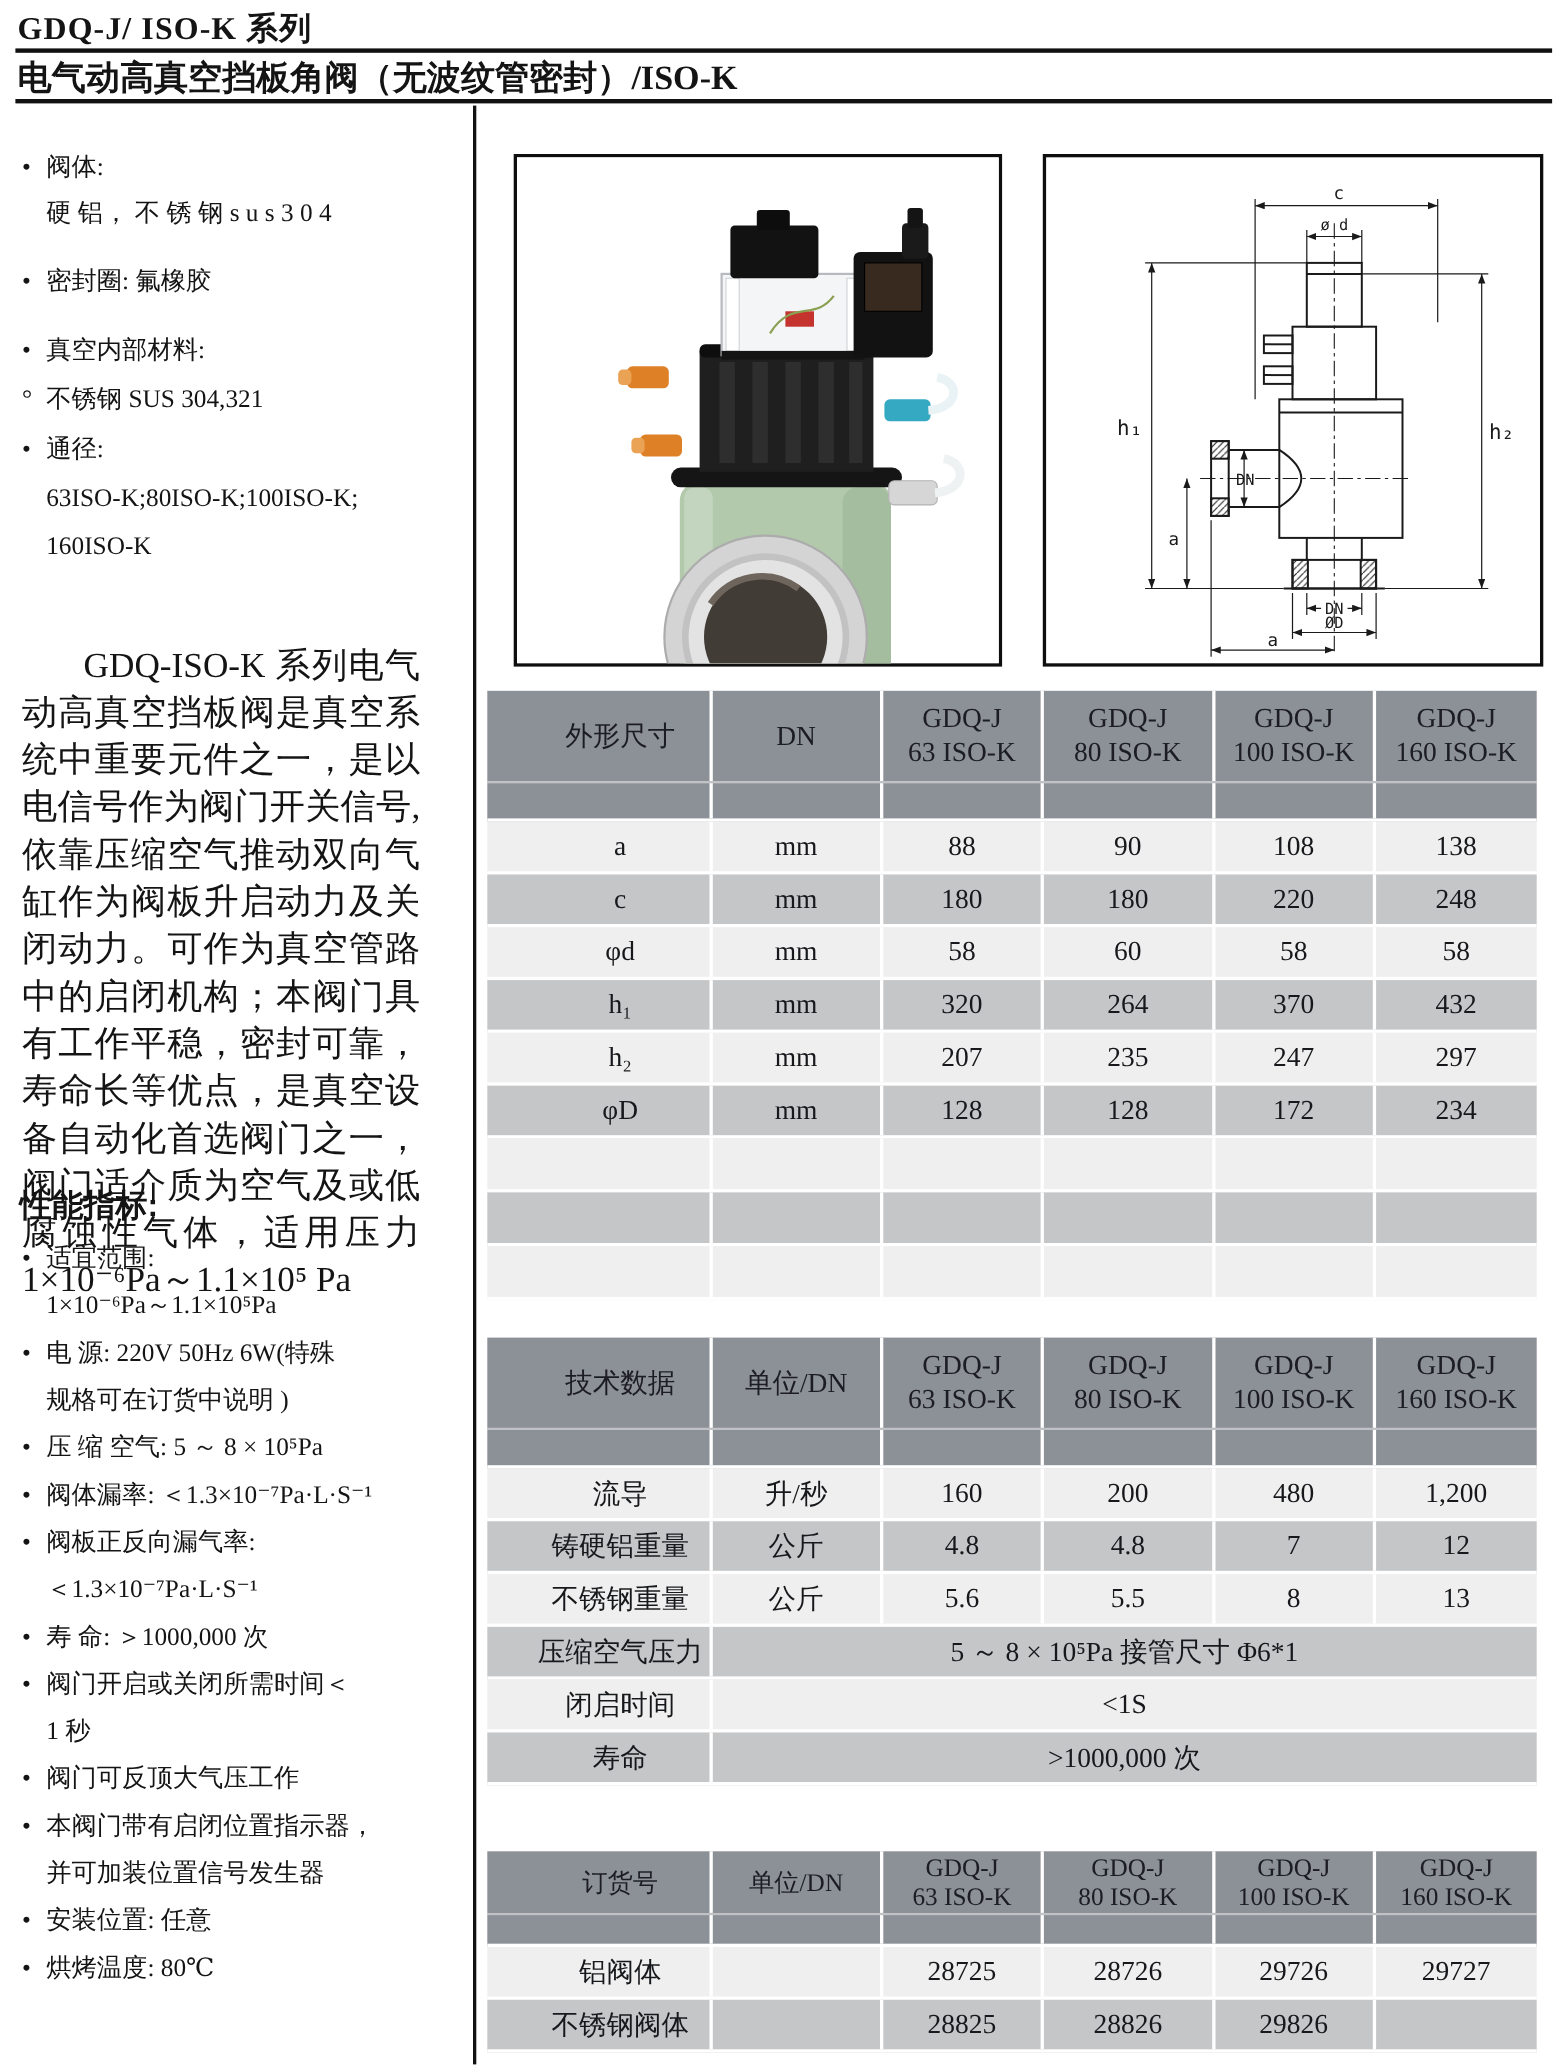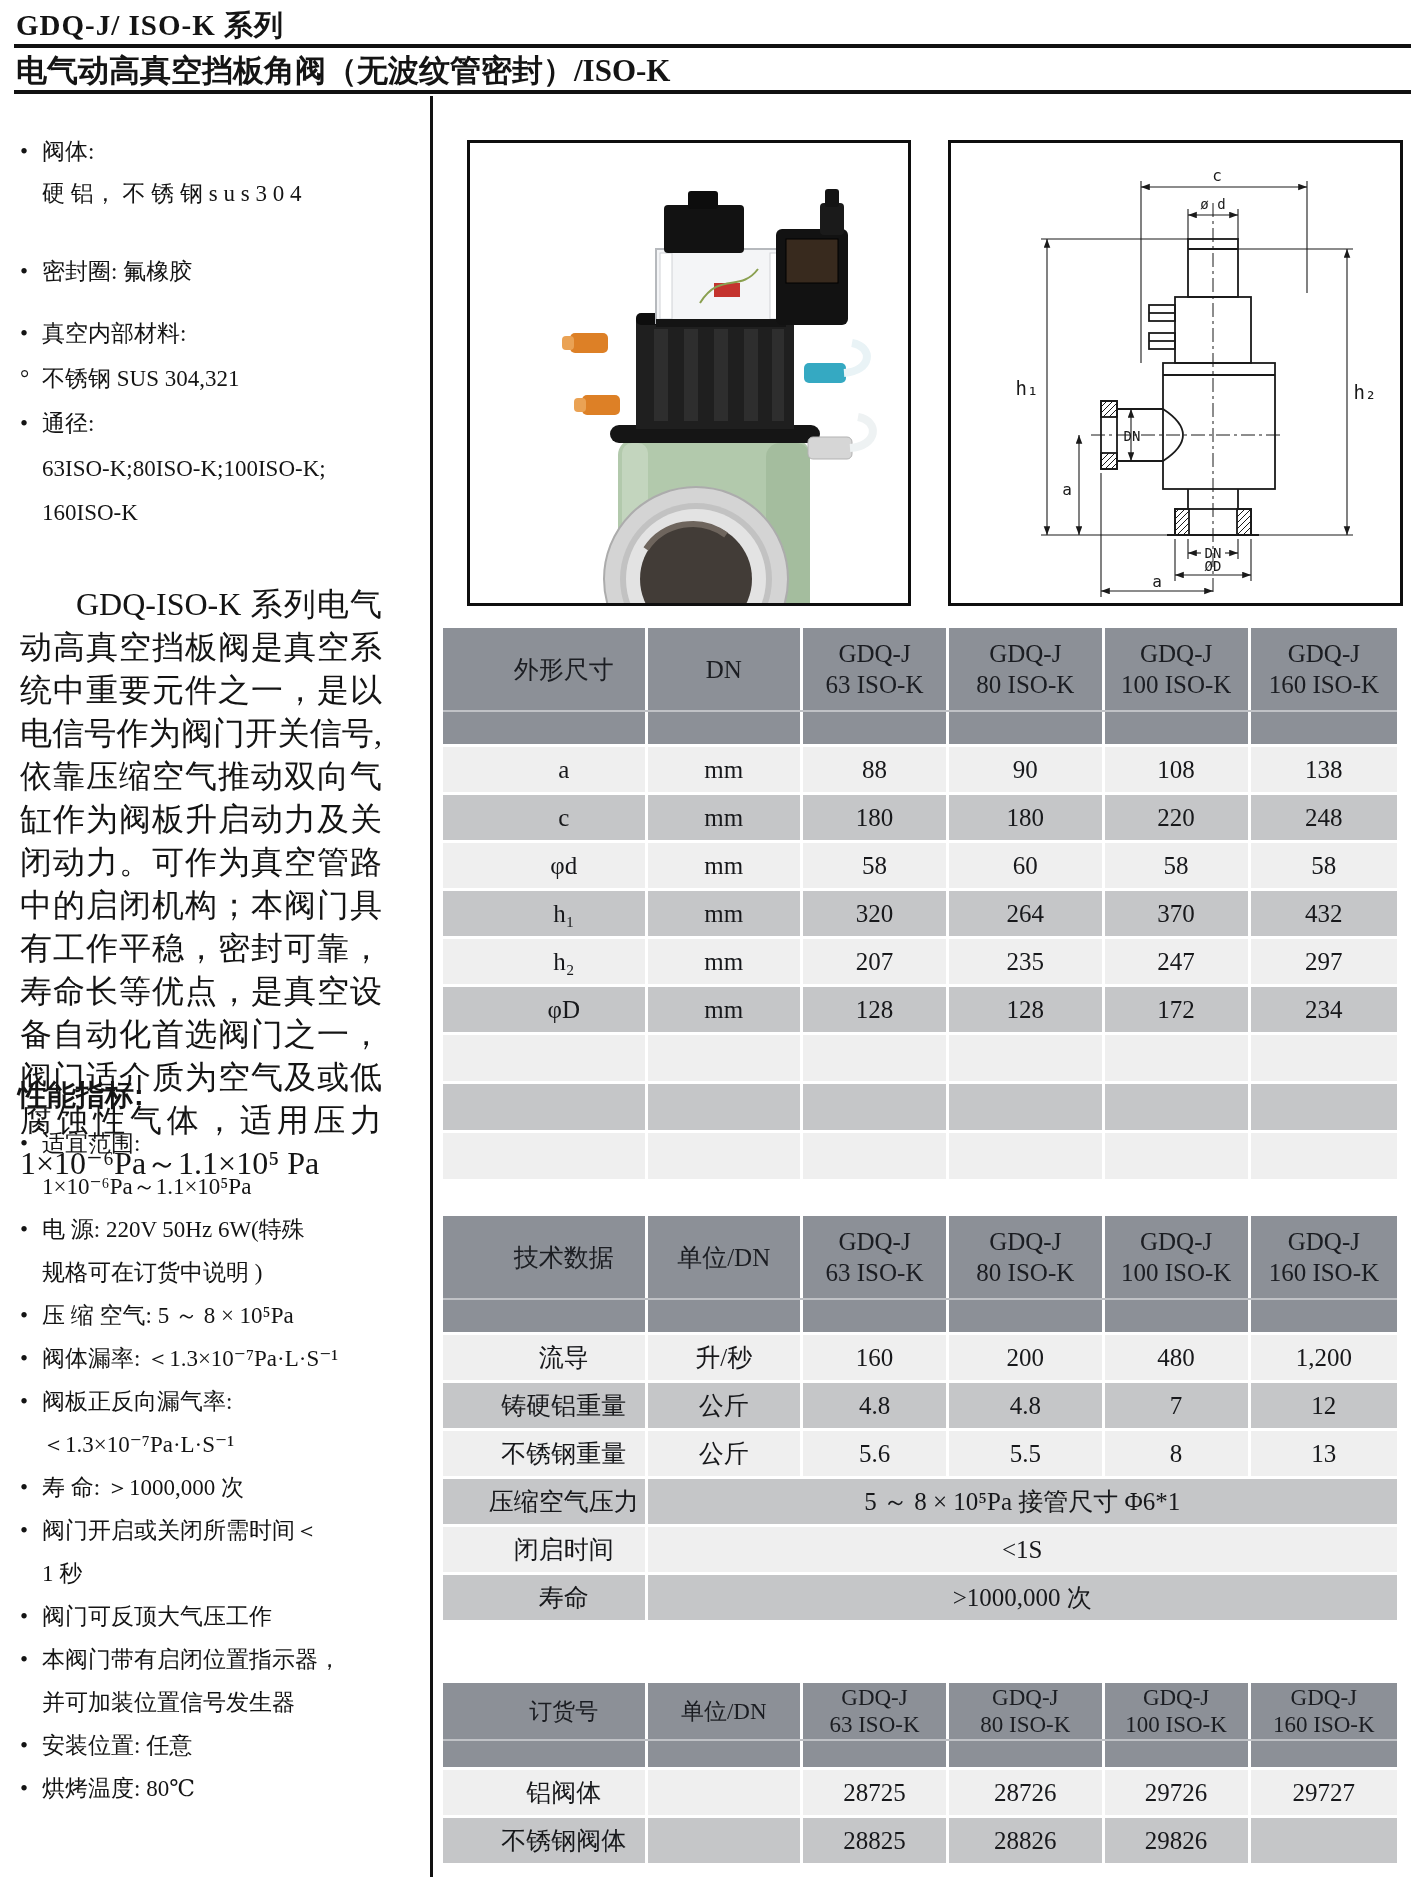--- a/index.html
+++ b/index.html
@@ -11,21 +11,21 @@
   #product-title{position:absolute;left:16px;top:50px;font-size:31px;font-weight:bold;}
   #rule2{top:90px;height:4px;}
   #vdivider{position:absolute;left:430px;top:96px;width:3px;height:1781px;background:#111;}
 
   
   #specs{position:absolute;left:20px;top:138px;width:372px;font-size:23px;}
   .pline{display:flex;line-height:28px;}
   .pline .mk{width:22px;flex:0 0 22px;}
   .pline .tx{flex:1;}
   #specs .pline{margin-bottom:14px;}
-  #specs .pline:nth-child(2){margin-bottom:50px;}
+  #specs .pline:nth-child(2){margin-bottom:34px;}
   #specs .pline:nth-child(3){margin-bottom:34px;}
   #specs .pline:nth-child(4){margin-bottom:17px;}
   #specs .pline:nth-child(5){margin-bottom:17px;}
   #specs .pline:nth-child(6){margin-bottom:17px;}
   #specs .pline:nth-child(7){margin-bottom:16px;}
   #description{position:absolute;left:20px;top:583px;width:362px;margin:0;
                font-size:32px;line-height:43px;text-align:justify;text-indent:56px;}
   #perf-heading{position:absolute;left:18px;top:1076px;font-size:29px;font-weight:bold;
                 font-family:"Liberation Sans","DejaVu Sans",sans-serif;}
   #perf{position:absolute;left:20px;top:1130px;width:372px;font-size:23px;}

